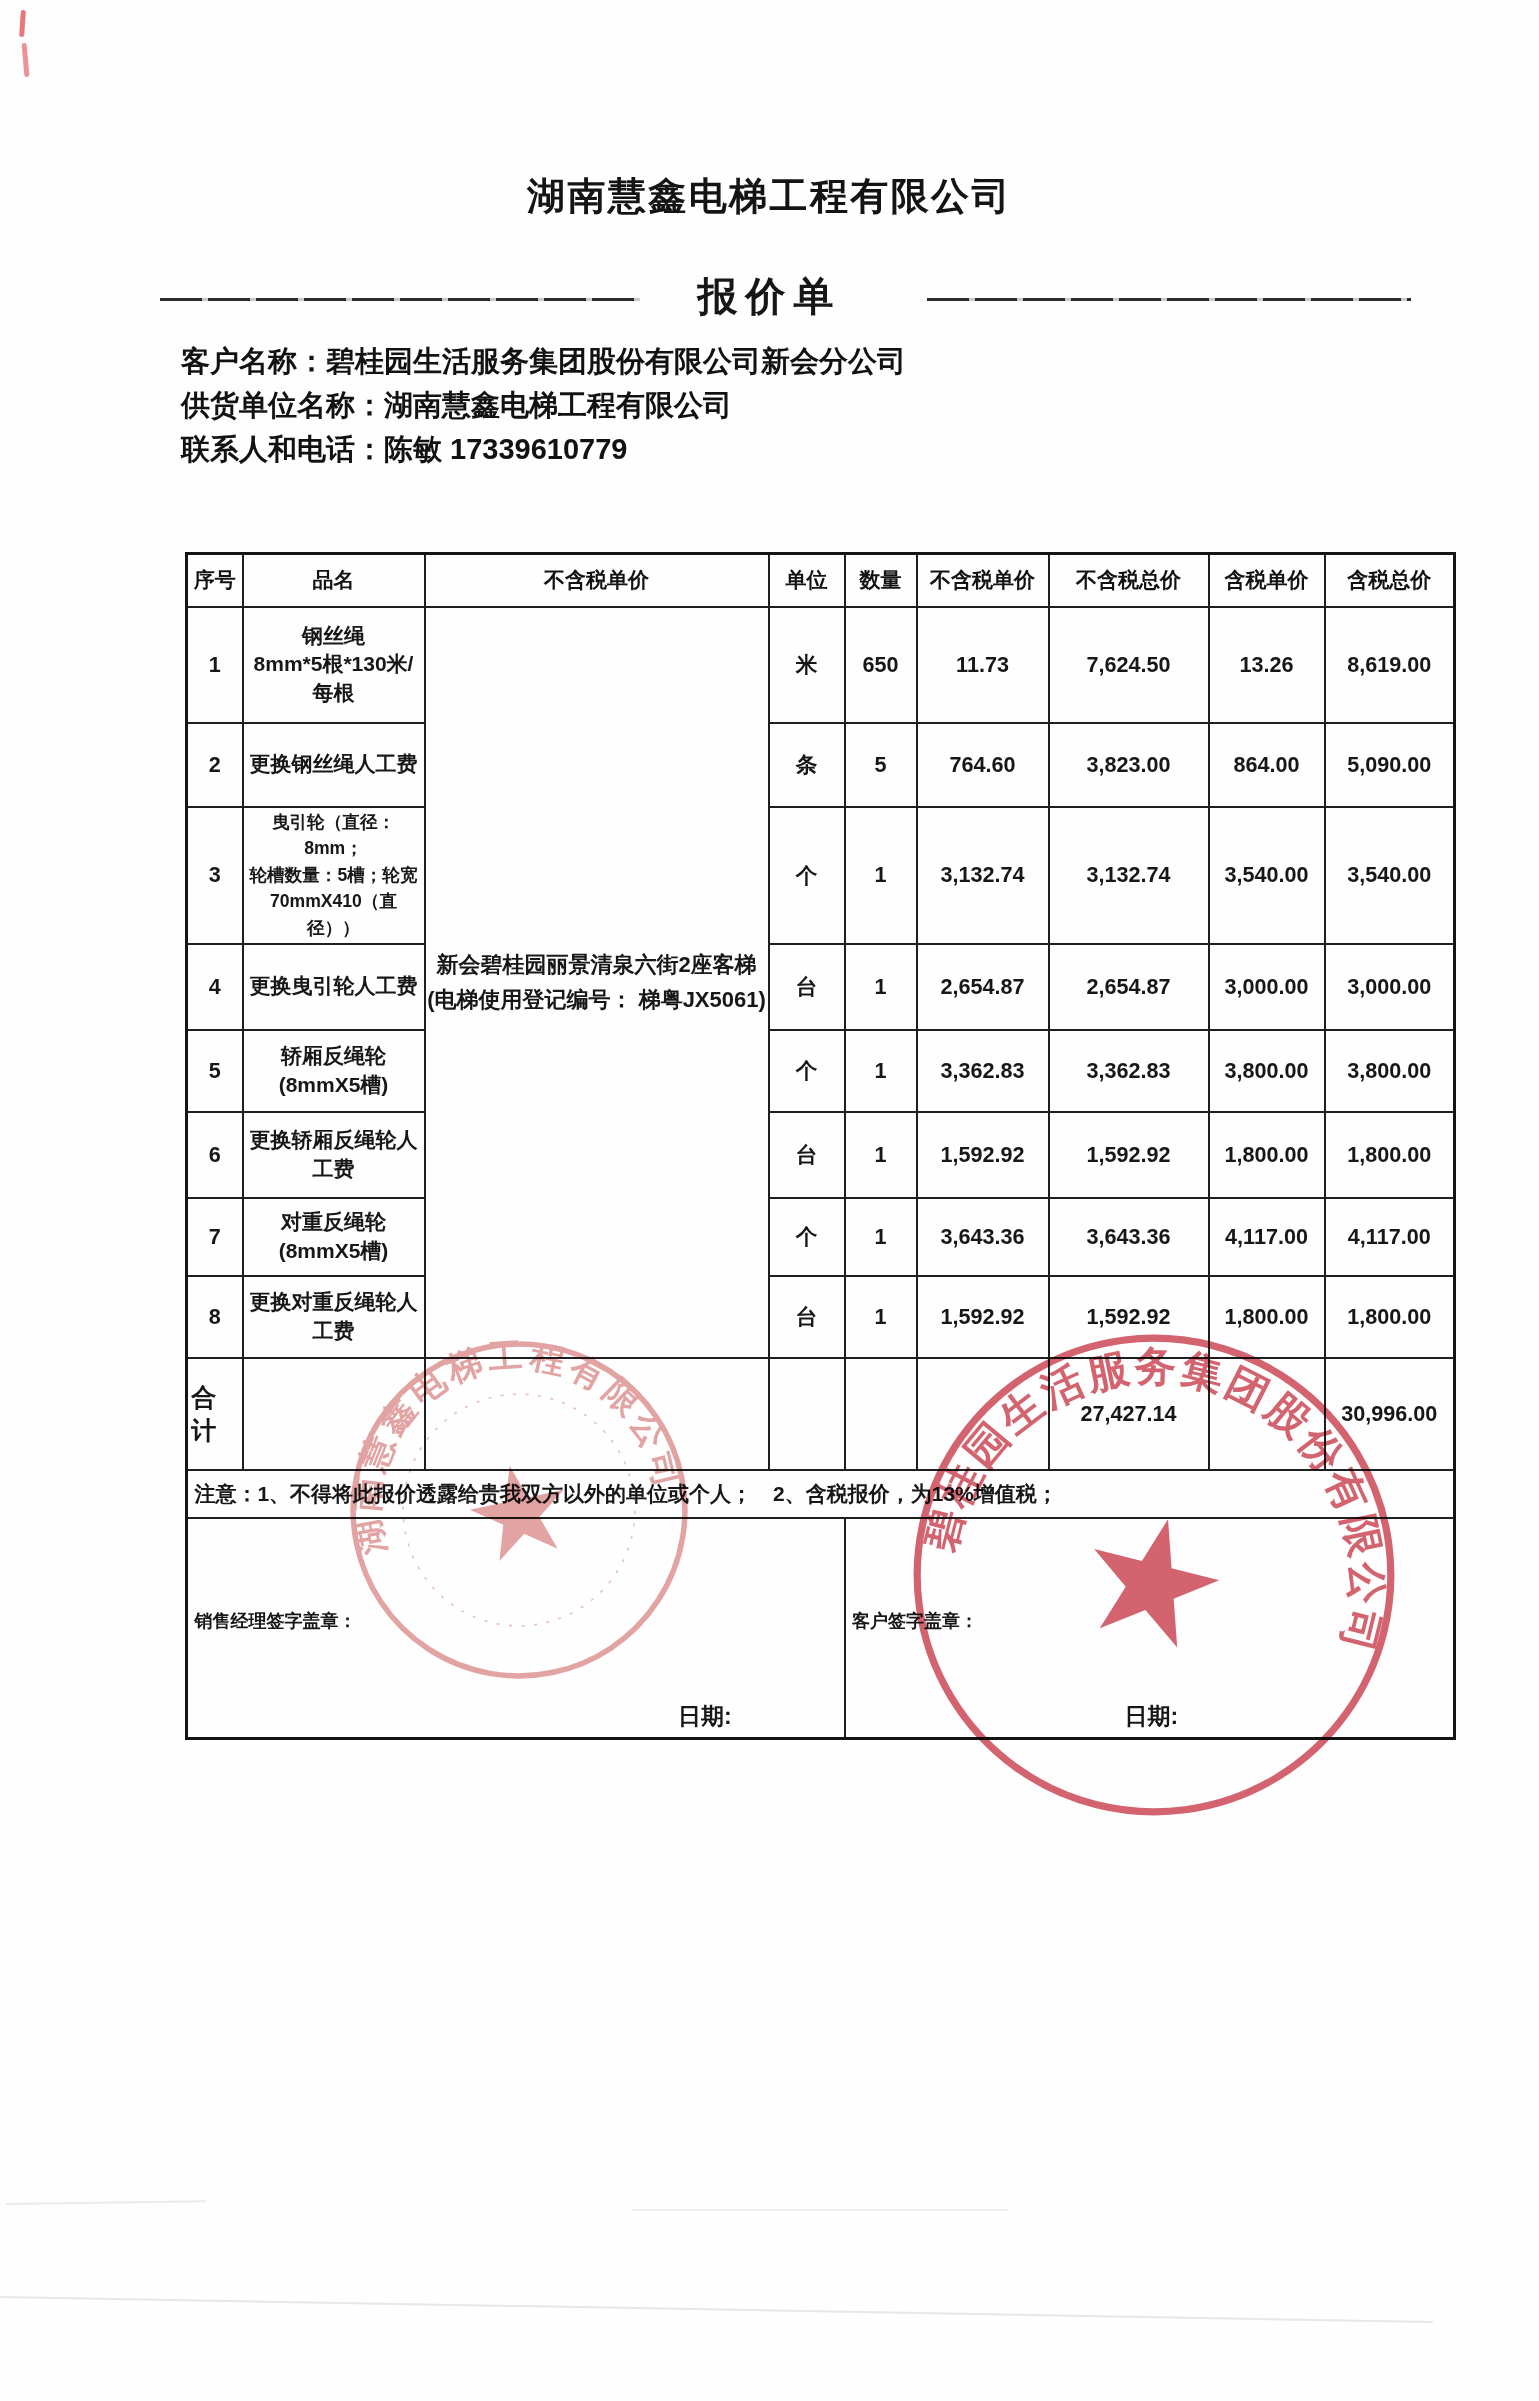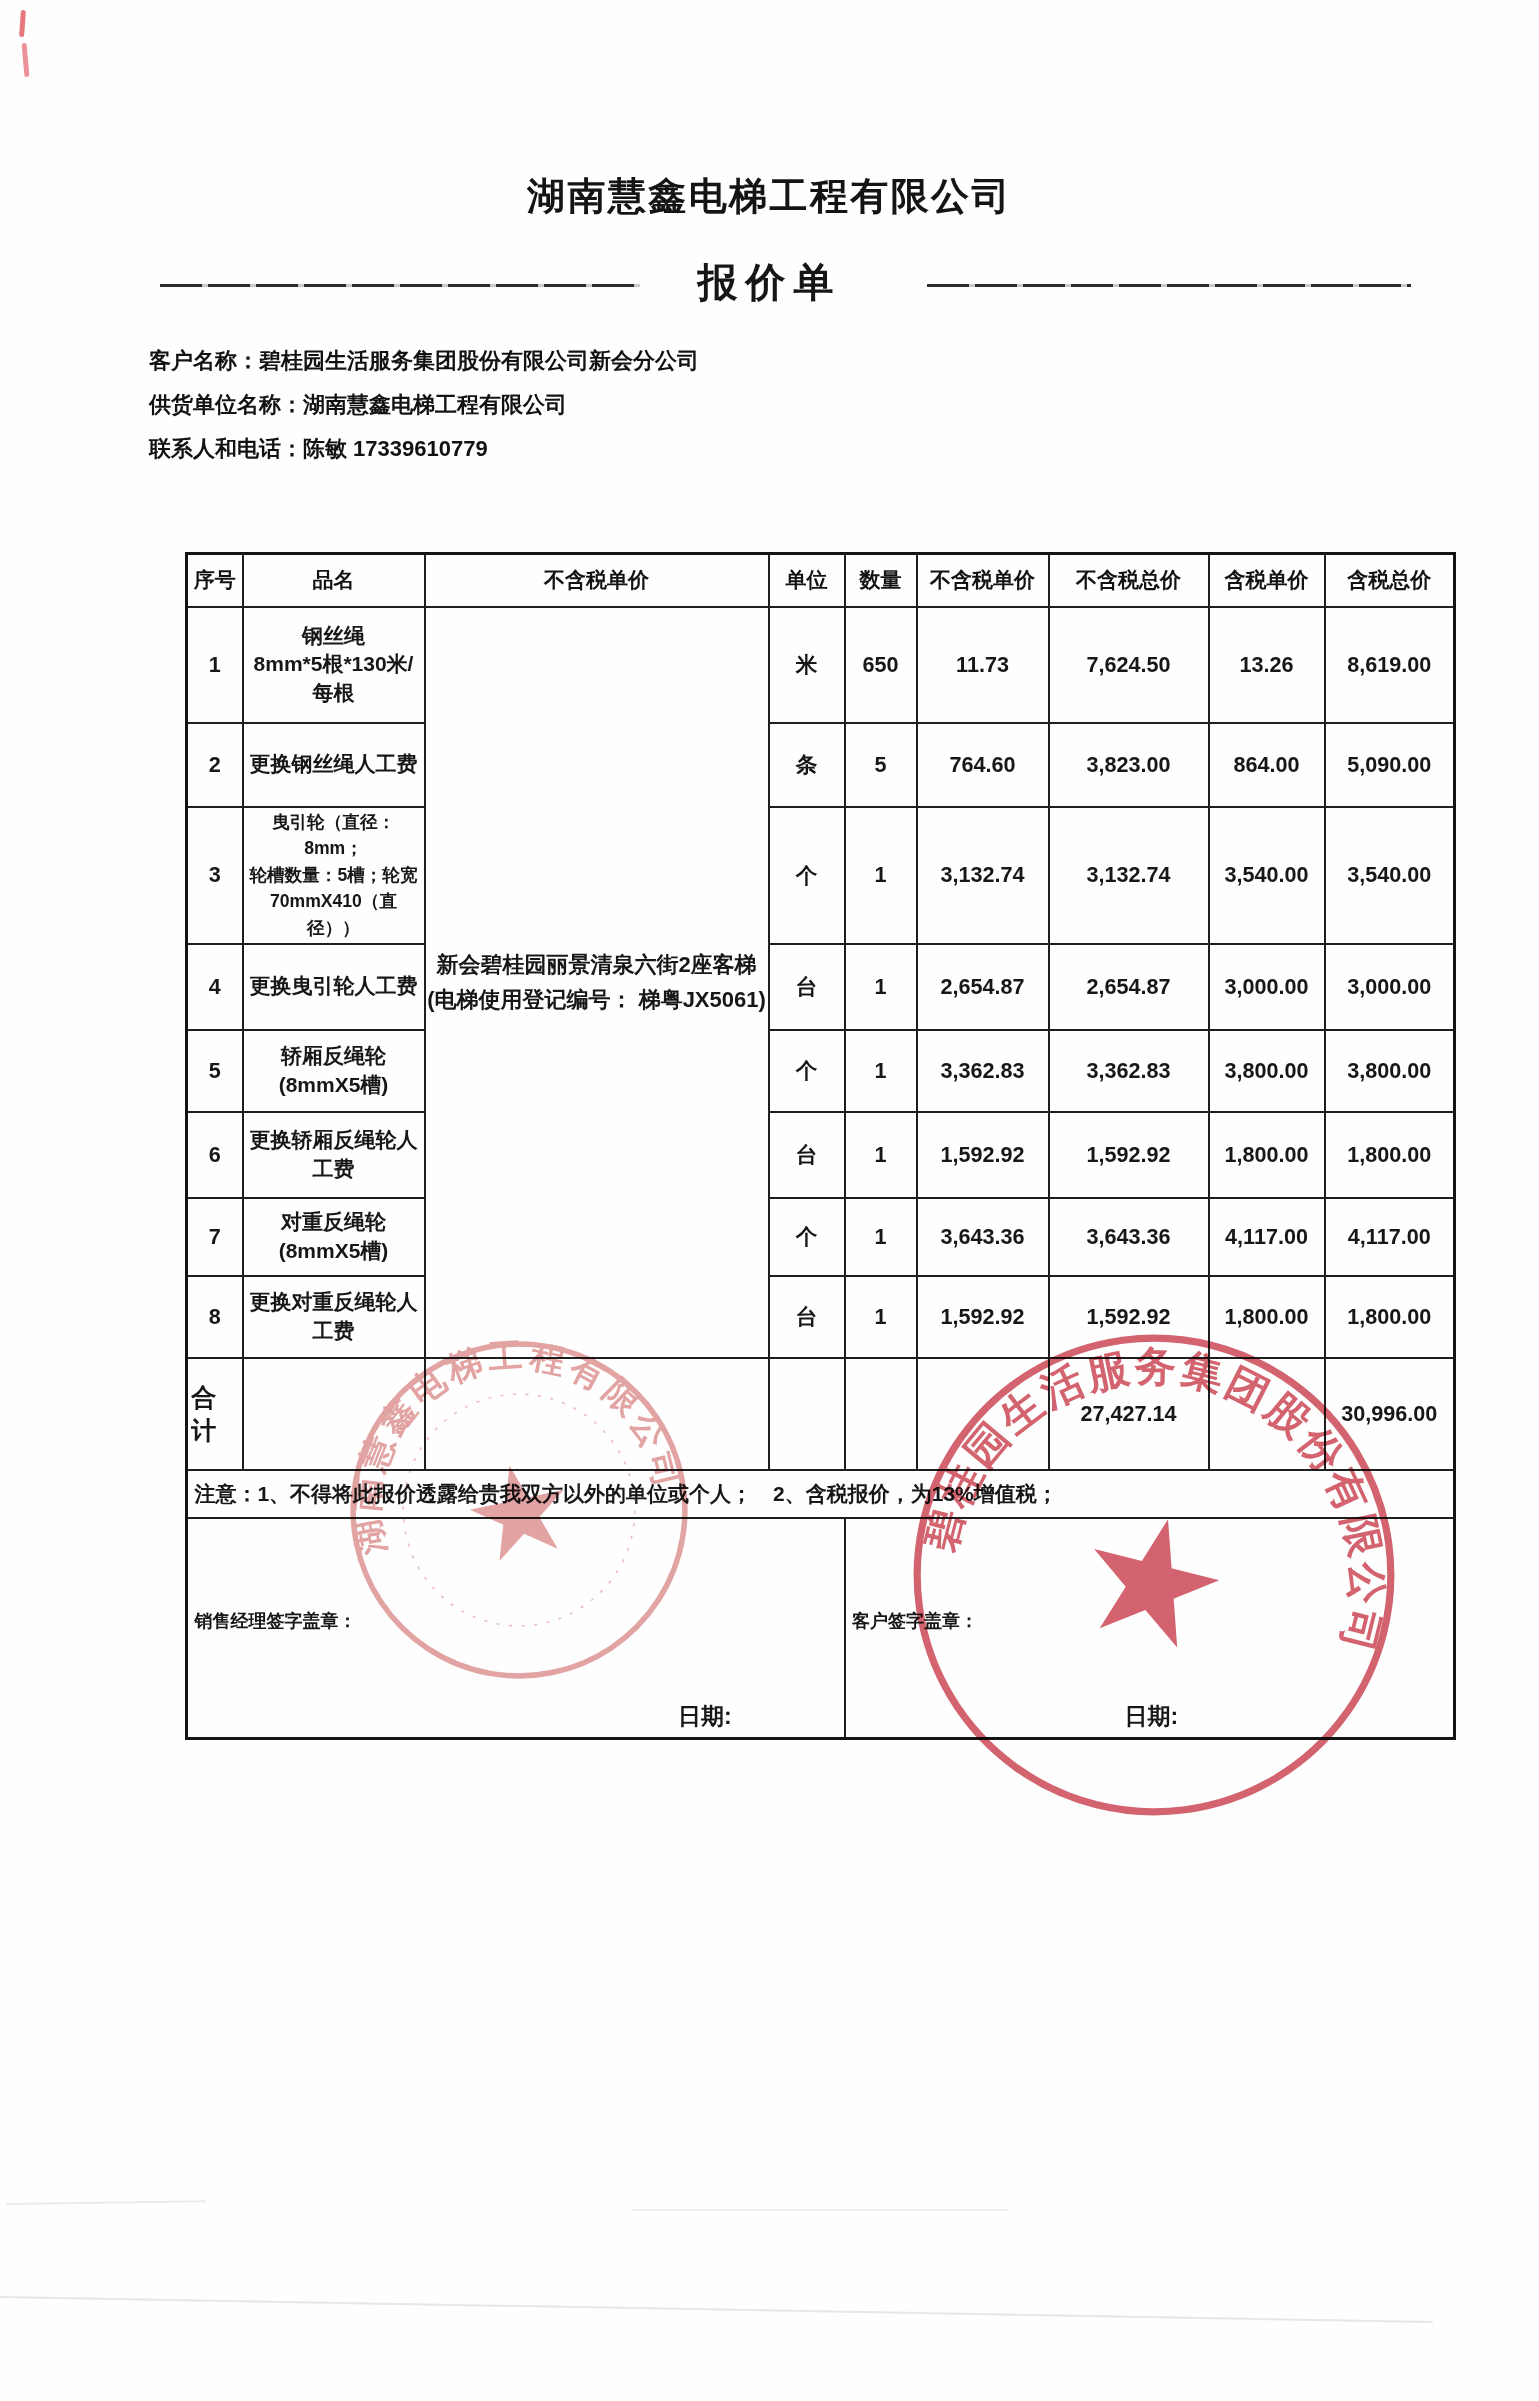--- a/index.html
+++ b/index.html
@@ -9,31 +9,31 @@
     overflow:hidden;
   }
 
   
   .corner-mark { position:absolute; background:rgba(224,72,84,.75); border-radius:2.4px; }
   .scan-line { position:absolute; background:#d9d9e1; opacity:.65; transform-origin:left center; }
 
   
   .company-title { position:absolute; top:171px; left:0; width:100%; text-align:center;
     font-size:38px; font-weight:bold; letter-spacing:2.4px; color:#141414; }
-  .subtitle-wrap { position:absolute; top:255px; left:0; width:100%; height:56px;text-align:center; }
+  .subtitle-wrap { position:absolute; top:269px; left:0; width:100%; height:56px;text-align:center; }
   .subtitle { position:absolute; left:50%; transform:translateX(-50%); top:0;
     font-size:40px; font-weight:bold; letter-spacing:8px; color:#161616; }
   .dash { position:absolute; top:29px; height:3.2px;
     background:repeating-linear-gradient(90deg,#2b2b2b 0 42px, rgba(43,43,43,.25) 42px 48px); }
   .dash.left  { left:160px; width:480px; }
   .dash.right { left:927px; width:484px; }
 
   
   .info { position:absolute; left:149px; top:339px; }
-  .info-line { font-size:22px; font-weight:bold; color:#121212; height:44px; line-height:44px; white-space:nowrap; }
+  .info-line { font-size:29px; font-weight:bold; color:#121212; height:44px; line-height:44px; white-space:nowrap;margin-left:32px; }
 
   
   .table-wrap { position:absolute; left:142px; top:552px;padding-left:43px; }
   table.qtable { border-collapse:collapse; table-layout:fixed; width:1269px; border:3.2px solid #141414; }
   .qtable th, .qtable td { border:2px solid #1f1f1f; padding:1.6px; overflow:hidden; }
   .qtable th { font-size:21px; font-weight:bold; text-align:center; color:#131313; }
   .qtable td { font-size:21.6px; font-weight:600; text-align:center; vertical-align:middle; color:#171717; }
   tr.hdr { height:53px; }
   td.c-name { white-space:pre-line; line-height:1.35; font-size:21px; }
   td.c-name.small { font-size:17.6px; font-weight:bold; line-height:1.5; }

